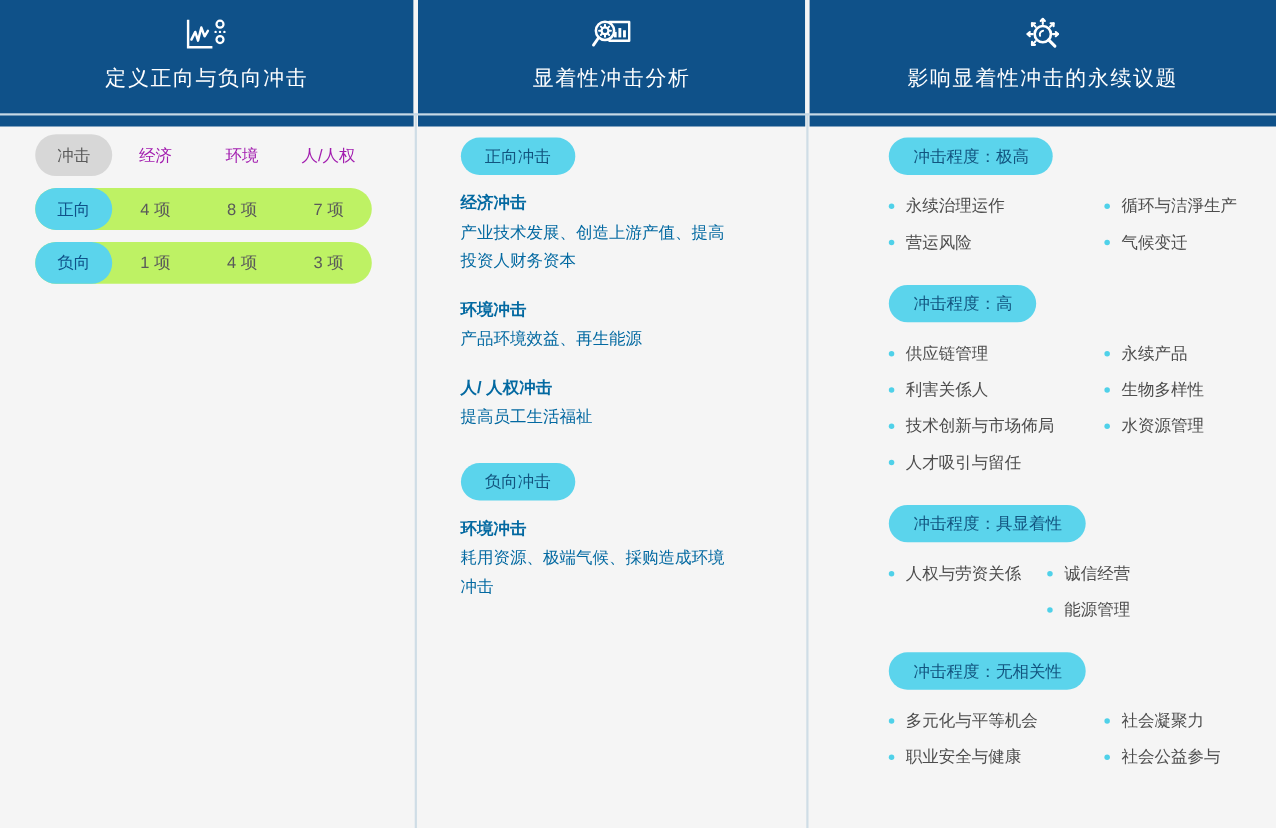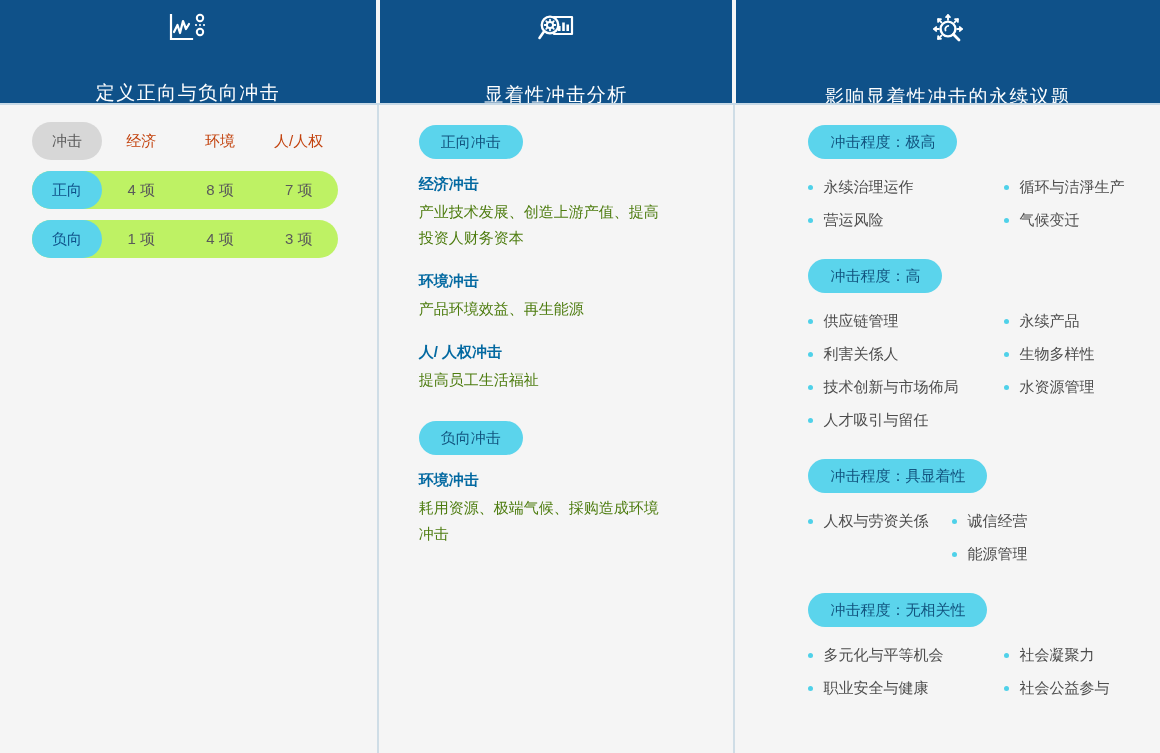--- a/index.html
+++ b/index.html
@@ -17,28 +17,27 @@
 
   
   .header-band {
     display: flex;
     height: 103px;
     width: 1160px;
     background: #f5f5f5;
   }
   .header-cell {
     background: #0f5189;
-    height: 103px;
+    height: 115px;
     display: flex;
     flex-direction: column;
     align-items: center;
     justify-content: flex-start;
     box-sizing: border-box;
     padding-top: 12px;
-    gap: 30px;
   }
   .header-cell.c1 { width: 376px; }
   .header-gap { width: 4px; background: #f5f5f5; height: 103px; }
   .header-cell.c2 { width: 352px; }
   .header-cell.c3 { width: 424px; }
 
   .header-icon {
     height: 40px;
     display: flex;
     align-items: center;
@@ -110,21 +109,21 @@
   }
   .mlabel.gray { background: #d7d7d7; color: #5a5a5a; }
   .mlabel.cyan { background: #5bd4ec; color: #0f5189; }
 
   .mcell {
     flex: 1 1 0;
     text-align: center;
     font-size: 15px;
     color: #5a5a5a;
   }
-  .mcell.hdr { color: #c2410c; }
+  .mcell.hdr { color: #a21caf; }
 
   
   .pill {
     display: inline-flex;
     align-items: center;
     justify-content: center;
     background: #5bd4ec;
     color: #12547f;
     border-radius: 17px;
     height: 34px;
@@ -139,21 +138,21 @@
   .mid-pill { min-width: 86px; }
   .group { margin-bottom: 21px; }
   .group:last-child { margin-bottom: 0; }
   .g-title {
     color: #0369a1;
     font-size: 15px;
     margin-bottom: 5px;
     font-weight: 700;
   }
   .g-body {
-    color: #4d7c0f;
+    color: #0369a1;
     font-size: 15px;
     line-height: 26px;
     max-width: 252px;
   }
   .neg-block { margin-top: 28px; }
 
   
   .right-inner { padding: 22px 0 0 38px; margin-left: 35px; }
   .sect { margin-bottom: 14px; }
   .sect-pill-wrap { margin-bottom: 12px; }

